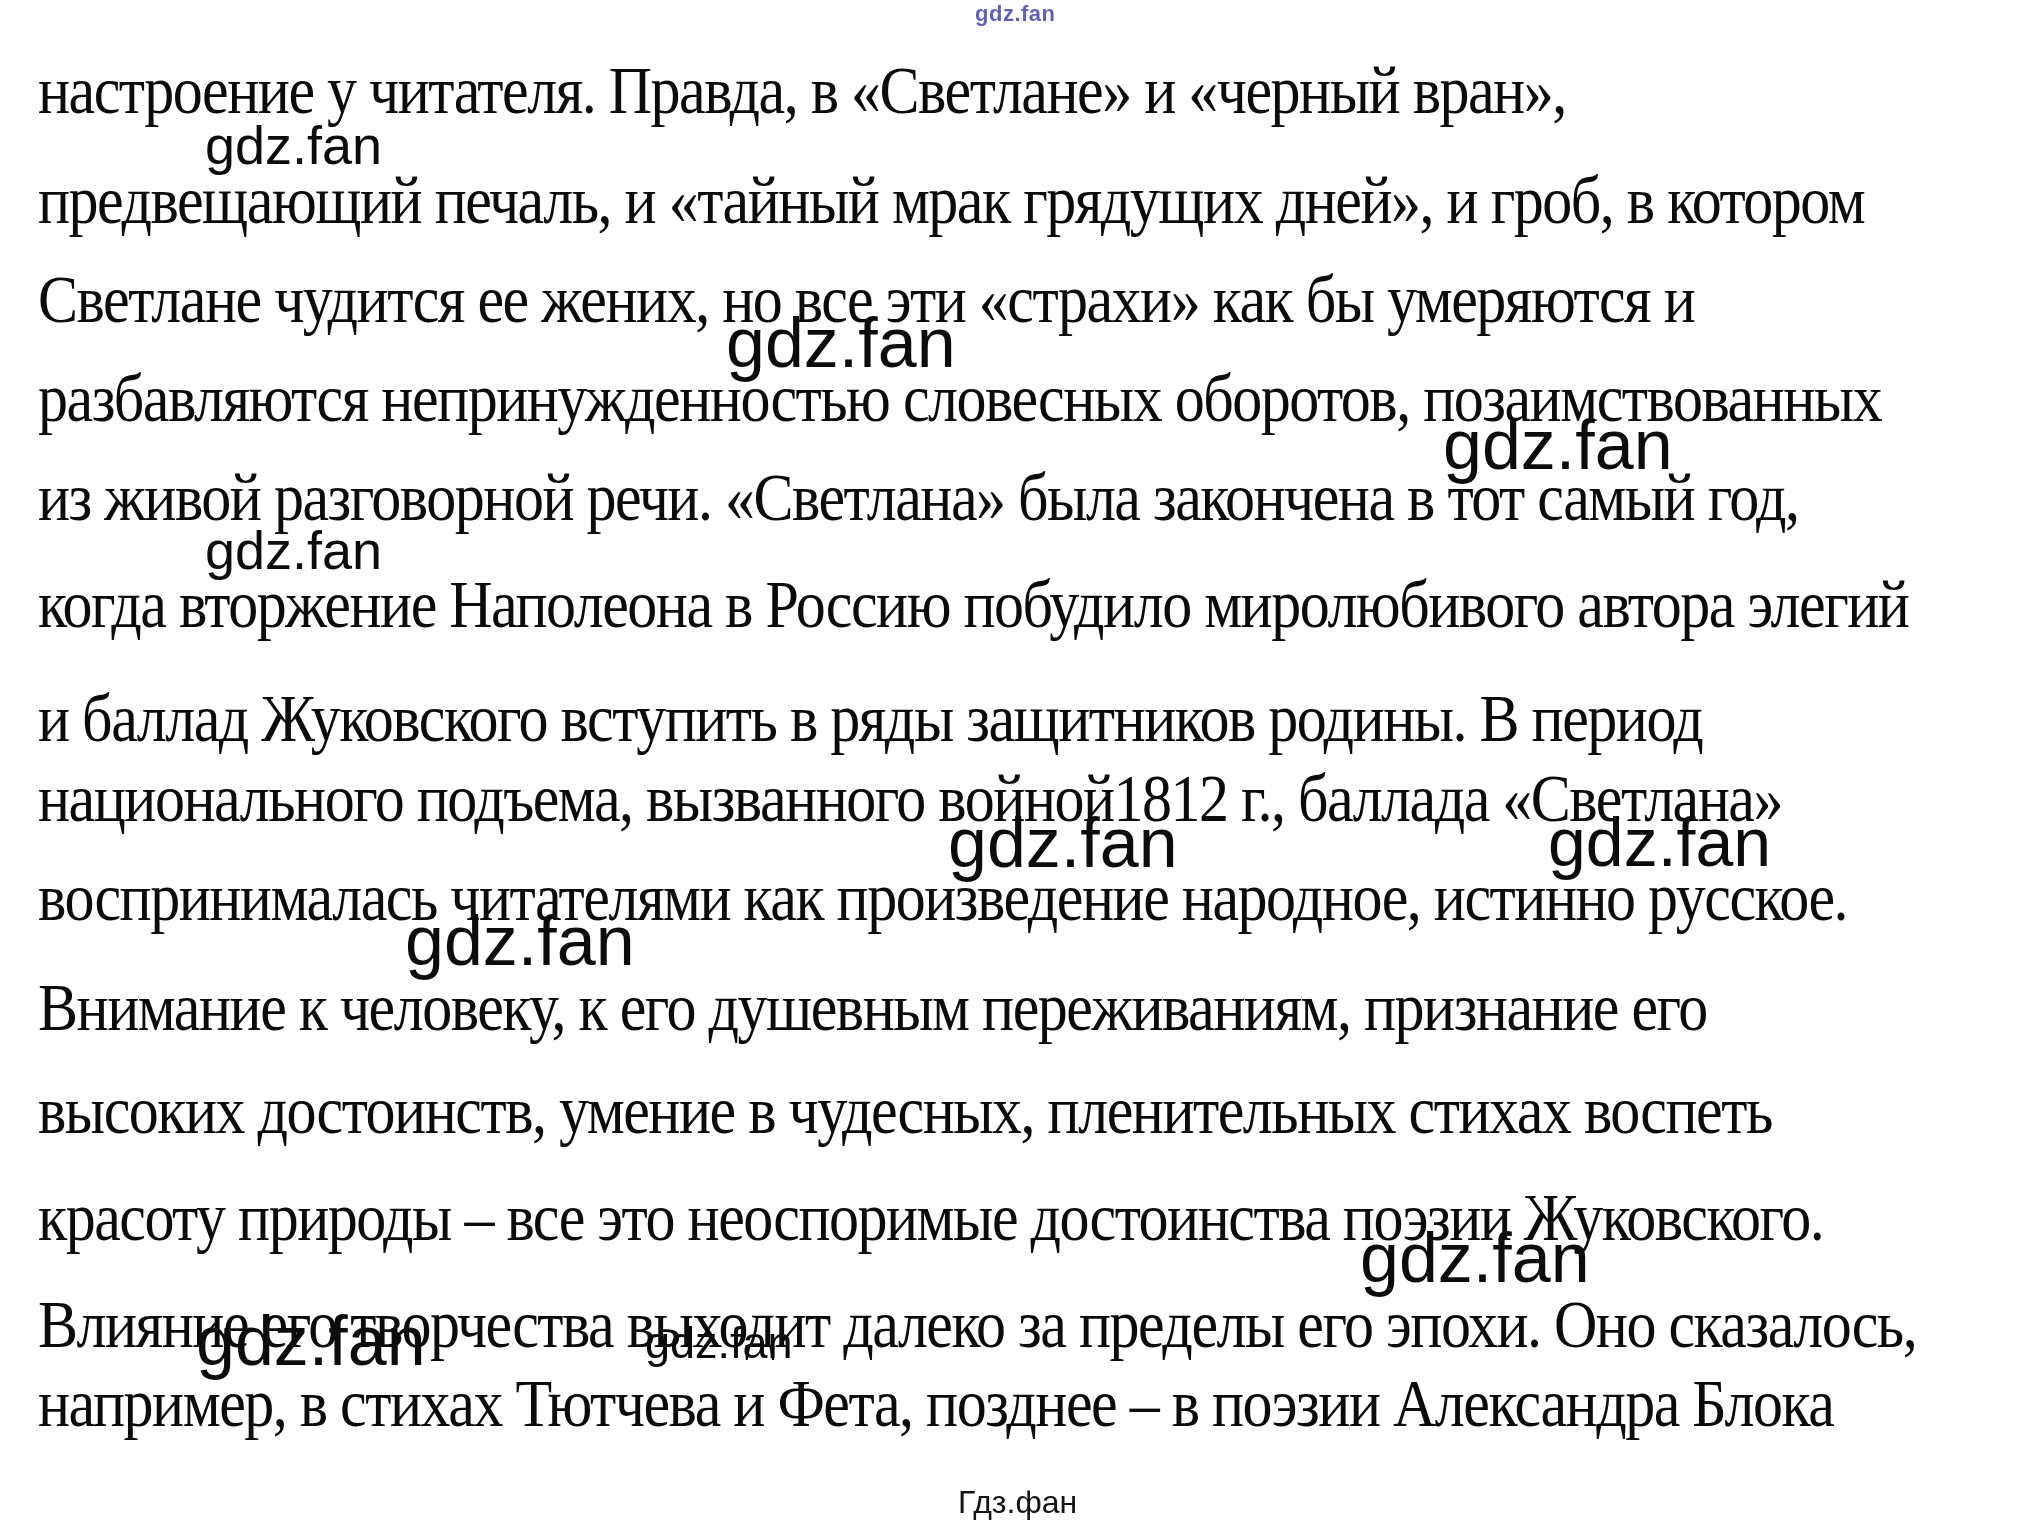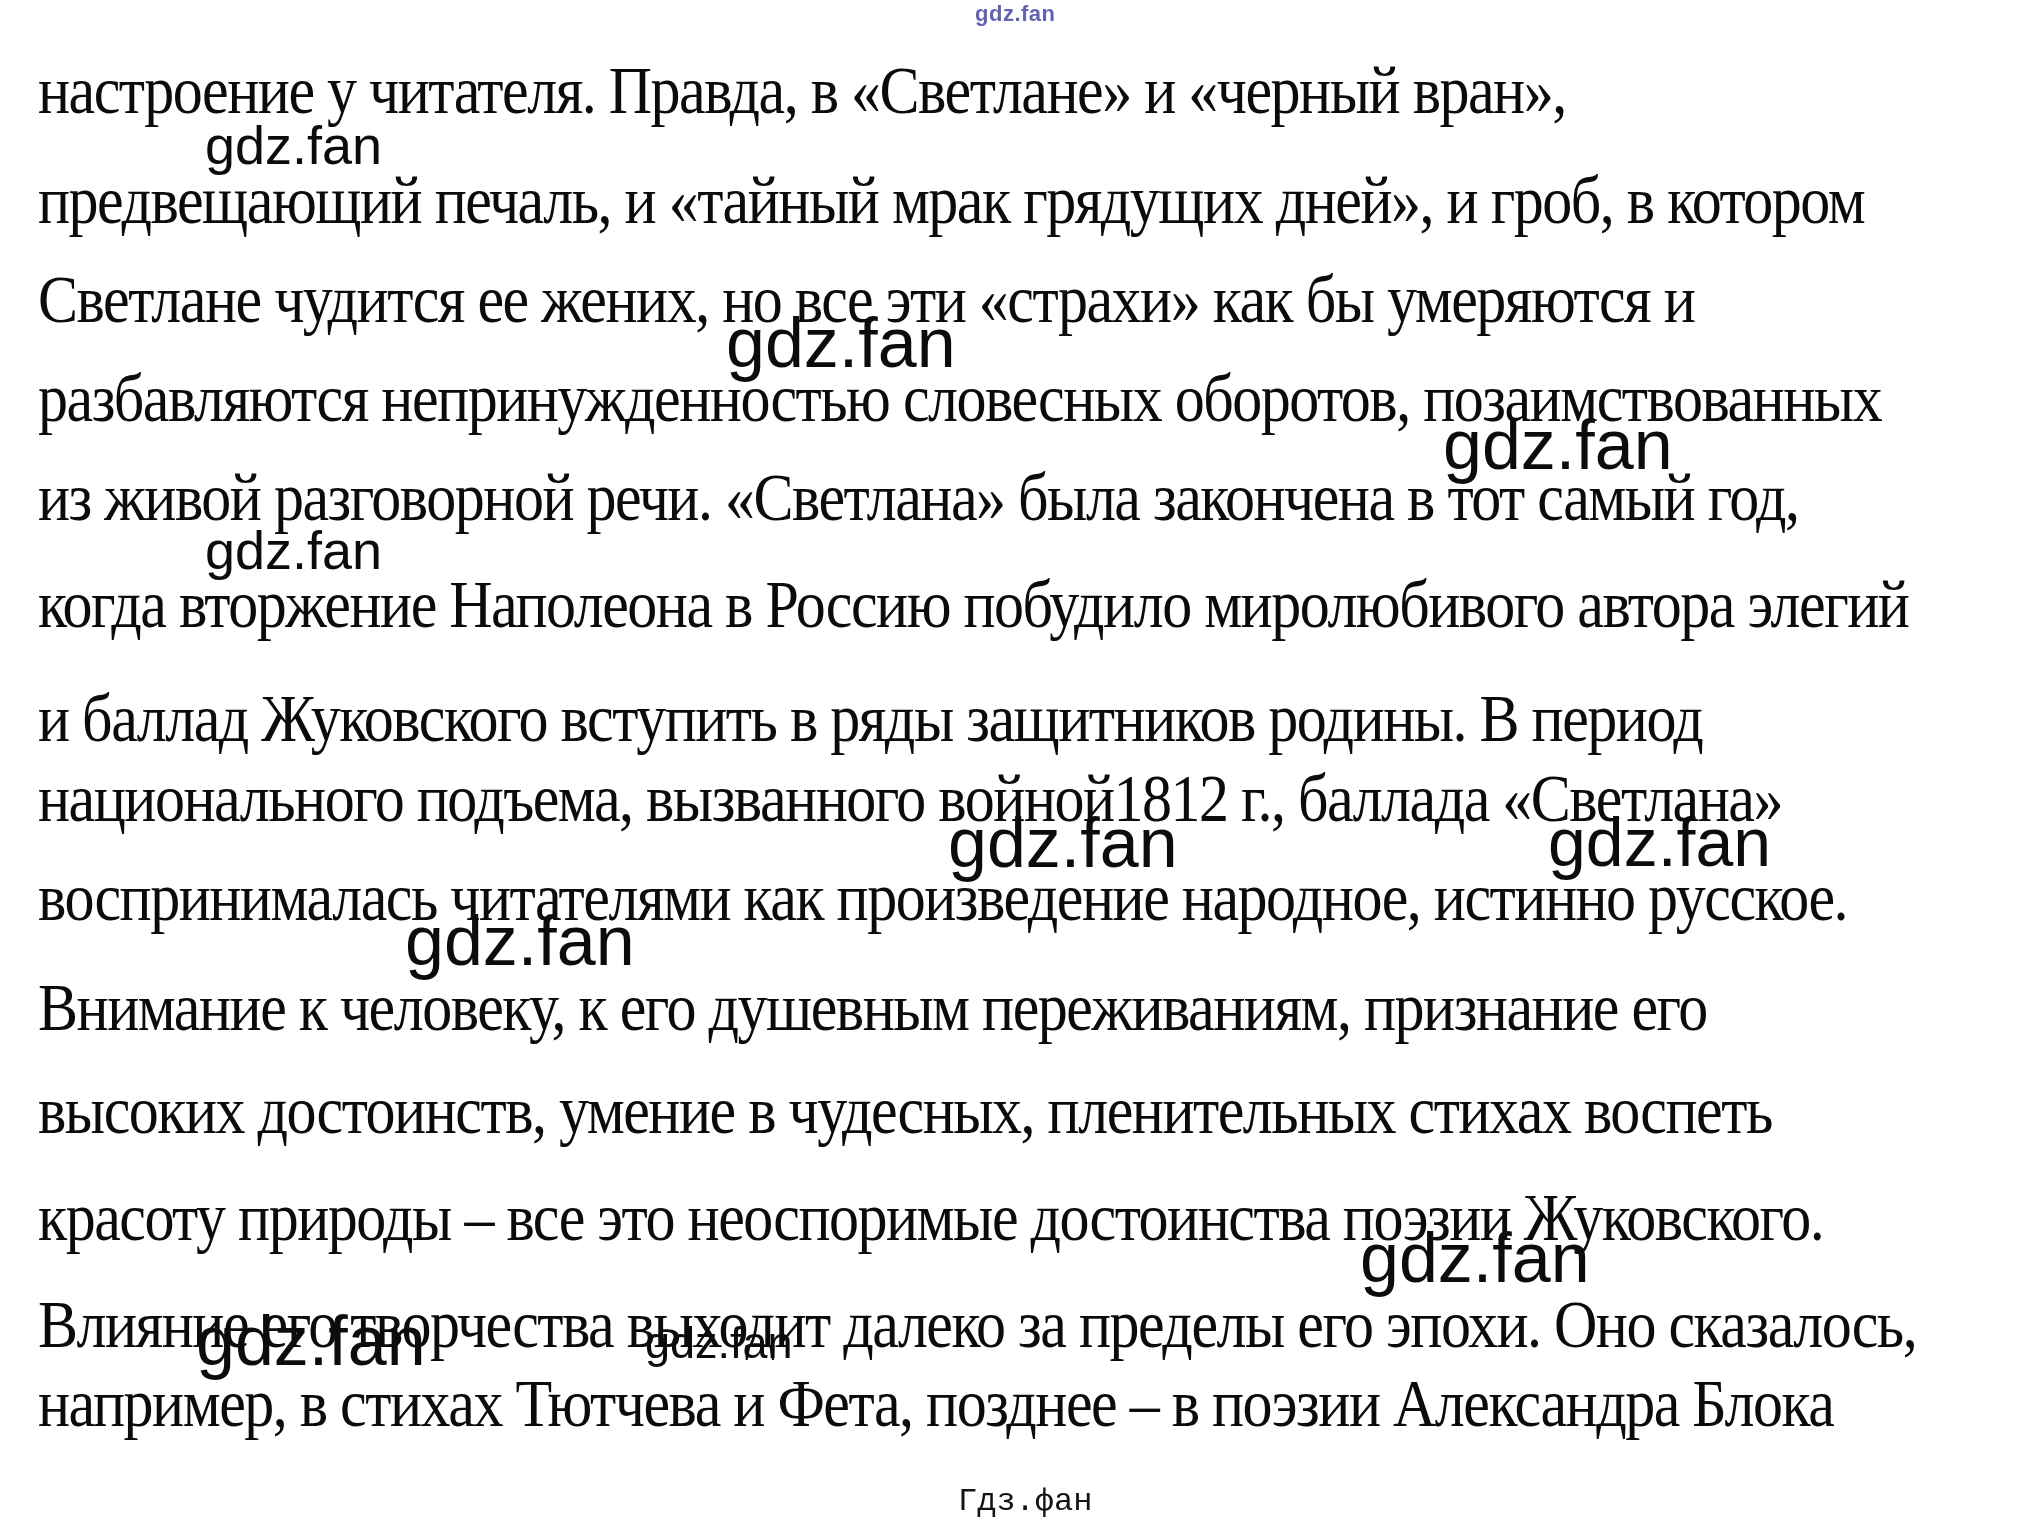--- a/index.html
+++ b/index.html
@@ -39,21 +39,21 @@
   
   .wm-top {
     color: rgba(59, 59, 160, 0.8);
     font-weight: 600;
     letter-spacing: 0.5px;
   }
   .footer-brand {
     position: absolute;
     left: 958px;
     top: 1486px;
-    font-family: Liberation Mono, monospace;
+    font-family: Liberation Sans, sans-serif;
     font-size: 32px;
     line-height: 1;
     color: #141414;
     white-space: nowrap;
   }
 </style>
 </head>
 <body>
 
 <div class="page">

